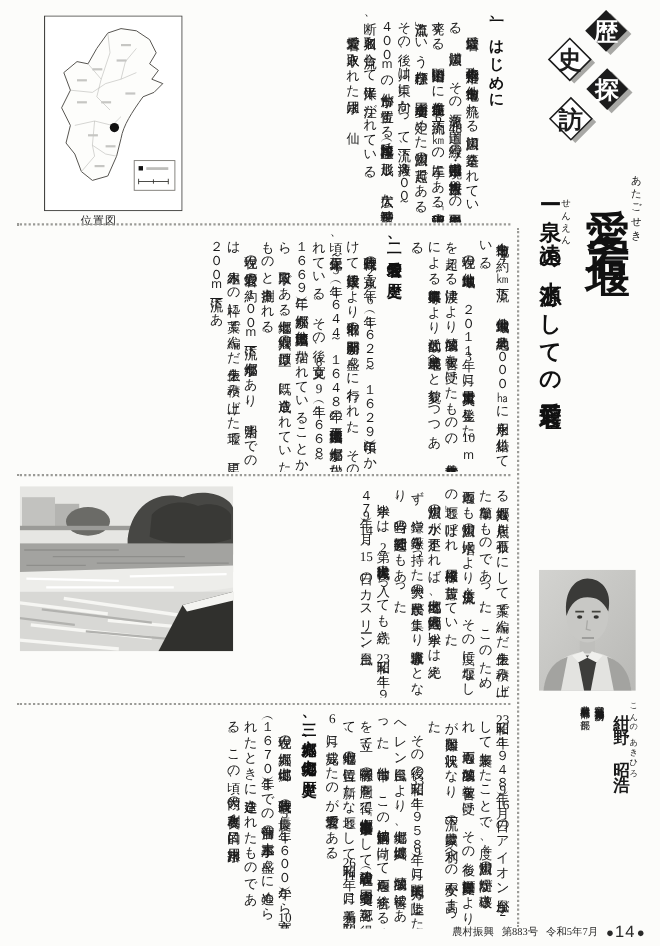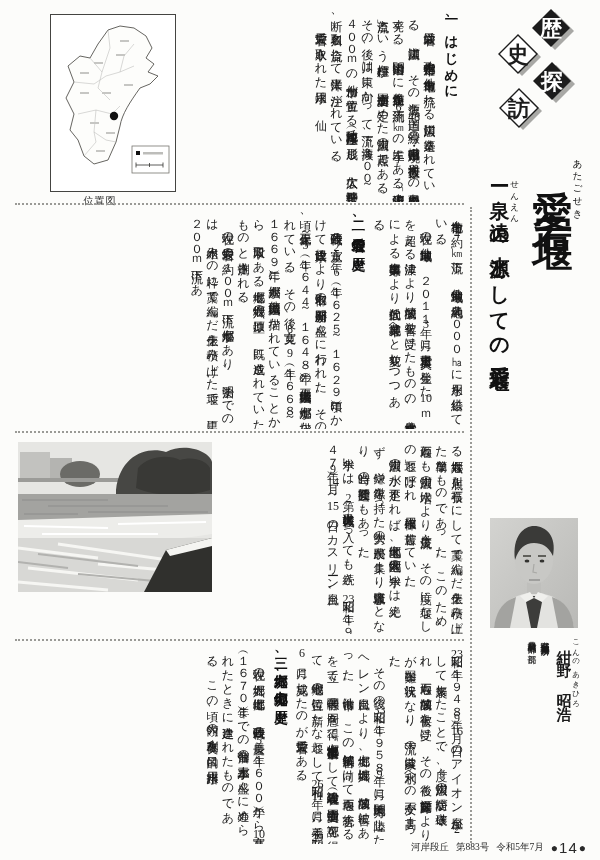--- a/index.html
+++ b/index.html
@@ -25,21 +25,21 @@
   .band1-text{position:absolute; left:148px; top:11px;  width:316px; height:191px;}
   .band2     {position:absolute; left:15px;  top:211px; width:449px; height:218px;}
   .band3     {position:absolute; left:218px; top:437px; width:246px; height:197px;}
   .band4     {position:absolute; left:15px;  top:647px; width:449px; height:197px;}
   .hrule{position:absolute; height:0; border-top:2px dotted #9a9a96;}
   .hrule.a{left:15px; top:203px; width:449px;}
   .hrule.b{left:15px; top:431px; width:449px;}
   .hrule.c{left:15px; top:639px; width:449px;}
   .vrule{position:absolute; left:470px; top:207px; width:0; height:636px; border-left:2px dotted #9a9a96;}
   
-  .map-fig{position:absolute; left:18px; top:14px; width:100px;padding-left:32px;}
+  .map-fig{position:absolute; left:8px; top:14px; width:100px;padding-left:32px;}
   .map-fig svg{display:block; background:#fff;}
   .fig-caption{
     text-align:center; font-family:"Liberation Sans", sans-serif;
     font-size:10px; color:#222; margin-top:2px; letter-spacing:1px;
   }
   .photo-fig{position:absolute; left:18px; top:442px; width:194px;}
   .photo-fig svg{display:block;}
   
   .emblem{position:absolute; left:492px; top:4px; width:88px; height:128px;}
   .emblem text{
@@ -255,21 +255,21 @@
 
   <div class="author-block">
     <p class="author-name">
       <ruby><span>紺野 昭浩</span><rt>こんの あきひろ</rt></ruby>
     </p>
     <p class="author-affil">宮城県仙台地方振興事務所</p>
     <p class="author-affil">農業農村整備部　部長</p>
   </div>
 
   <div class="footer">
-    <span>河岸段丘</span>
+    <span>農村振興</span>
     <span>第883号</span>
     <span>令和5年7月</span>
     <span class="page-wrap">
       <span class="dot">●</span>
       <span class="pageno">14</span>
       <span class="dot">●</span>
     </span>
   </div>
 
 </div>

